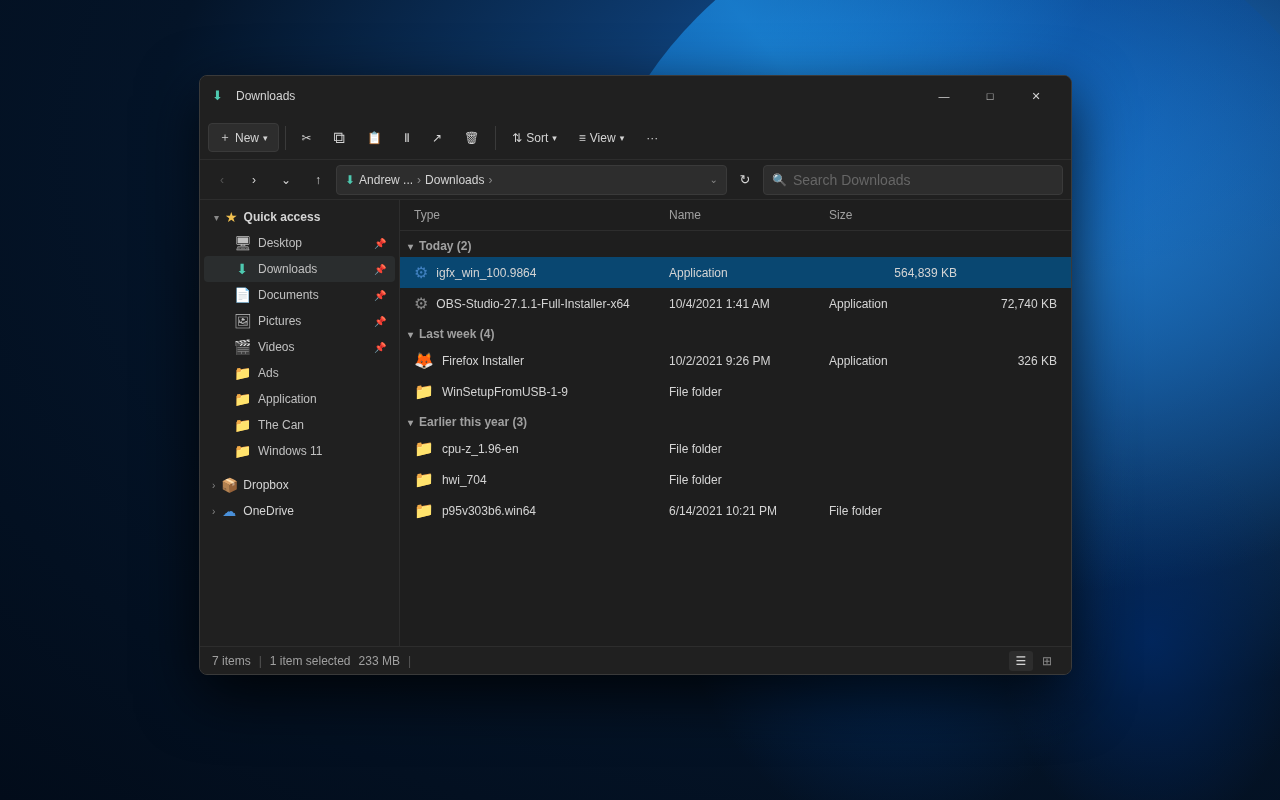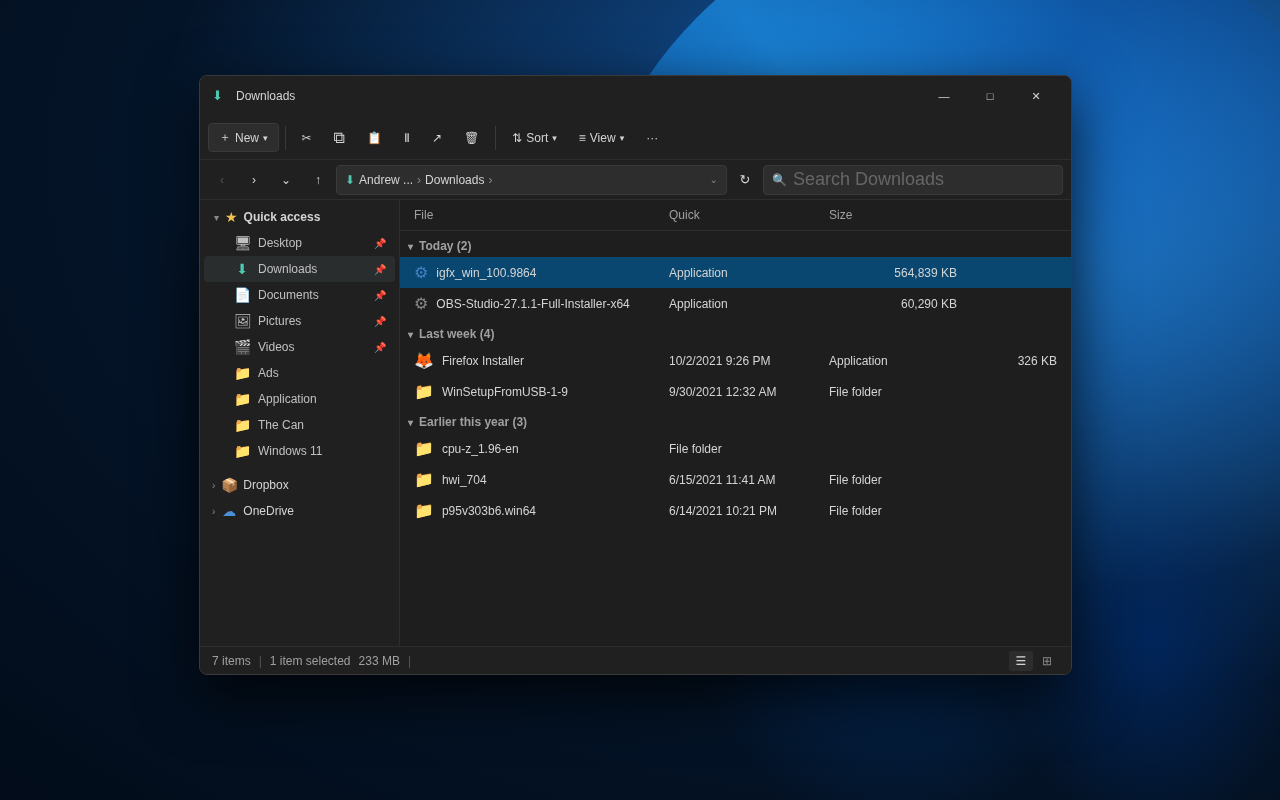--- a/index.html
+++ b/index.html
@@ -190,21 +190,21 @@
       height: 30px;
       background: #2d2d2d;
       border: 1px solid #3a3a3a;
       border-radius: 4px;
       display: flex;
       align-items: center;
       padding: 0 8px;
       gap: 6px;
     }
     .search-icon { color: #888; font-size: 12px; }
-    .search-placeholder { color: #666; font-size: 18px; }
+    .search-placeholder { color: #666; font-size: 14px; }
 
     
     .main-area {
       display: flex;
       flex: 1;
       overflow: hidden;
     }
 
     
     .sidebar {
@@ -508,22 +508,22 @@
         <span style="font-size:10px;color:#888;">›</span>
         <span class="sidebar-item-icon" style="color:#4a90d9;">☁</span>
         <span>OneDrive</span>
       </div>
 
     </div>
 
     <div class="content-area">
 
       <div class="col-headers">
-        <div class="col-header">File</div>
-        <div class="col-header">Quick</div>
+        <div class="col-header">Type</div>
+        <div class="col-header">Name</div>
         <div class="col-header">Size</div>
       </div>
 
       <div class="group-header">
         <span class="group-chevron">▾</span>
         <span>Today (2)</span>
       </div>
 
       <div class="file-row selected">
         <div class="file-cell">
@@ -532,22 +532,23 @@
         </div>
         <div class="file-cell">Application</div>
         <div class="file-cell right">564,839 KB</div>
       </div>
 
       <div class="file-row">
         <div class="file-cell">
           <span class="file-icon" style="color:#888;">⚙</span>
           <span>OBS-Studio-27.1.1-Full-Installer-x64</span>
         </div>
+        <div class="file-cell">10/4/2021 1:41 AM</div>
         <div class="file-cell">Application</div>
-        <div class="file-cell right">60,290 KB</div>
+        <div class="file-cell right">72,740 KB</div>
       </div>
 
       <div class="group-header">
         <span class="group-chevron">▾</span>
         <span>Last week (4)</span>
       </div>
 
       <div class="file-row">
         <div class="file-cell">
           <span class="file-icon">🦊</span>
@@ -556,21 +557,20 @@
         <div class="file-cell">10/2/2021 9:26 PM</div>
         <div class="file-cell">Application</div>
         <div class="file-cell right">326 KB</div>
       </div>
 
       <div class="file-row">
         <div class="file-cell">
           <span class="file-icon" style="color:#dcb868;">📁</span>
           <span>WinSetupFromUSB-1-9</span>
         </div>
-        <div class="file-cell">9/30/2021 12:32 AM</div>
         <div class="file-cell">File folder</div>
         <div class="file-cell right"></div>
       </div>
 
       <div class="group-header">
         <span class="group-chevron">▾</span>
         <span>Earlier this year (3)</span>
       </div>
 
       <div class="file-row">
@@ -580,21 +580,20 @@
         </div>
         <div class="file-cell">File folder</div>
         <div class="file-cell right"></div>
       </div>
 
       <div class="file-row">
         <div class="file-cell">
           <span class="file-icon" style="color:#dcb868;">📁</span>
           <span>hwi_704</span>
         </div>
-        <div class="file-cell">6/15/2021 11:41 AM</div>
         <div class="file-cell">File folder</div>
         <div class="file-cell right"></div>
       </div>
 
       <div class="file-row">
         <div class="file-cell">
           <span class="file-icon" style="color:#dcb868;">📁</span>
           <span>p95v303b6.win64</span>
         </div>
         <div class="file-cell">6/14/2021 10:21 PM</div>

